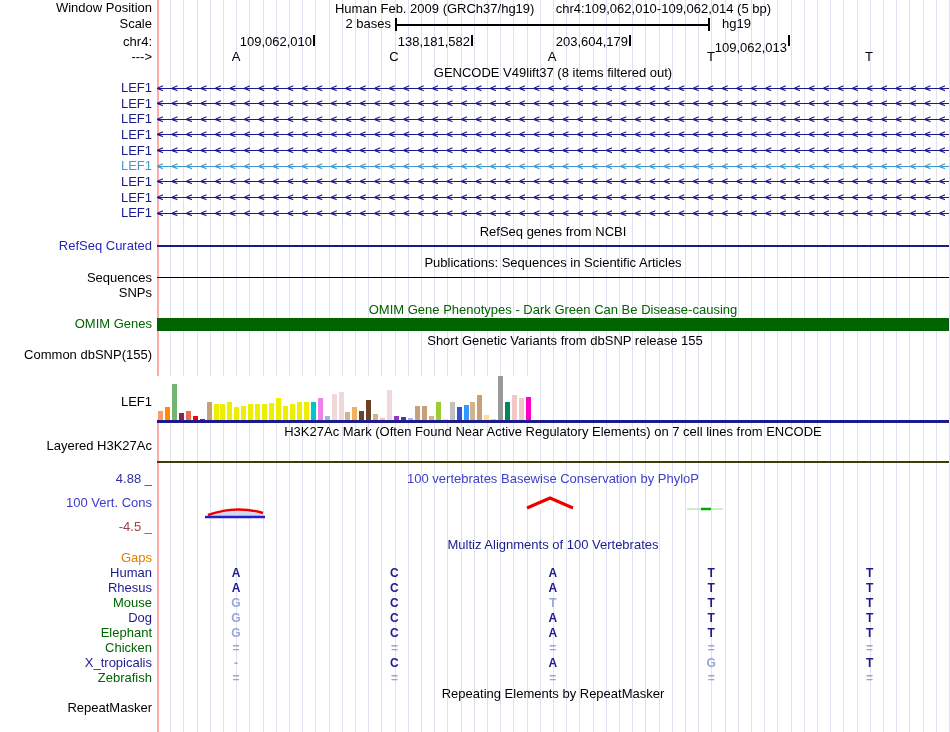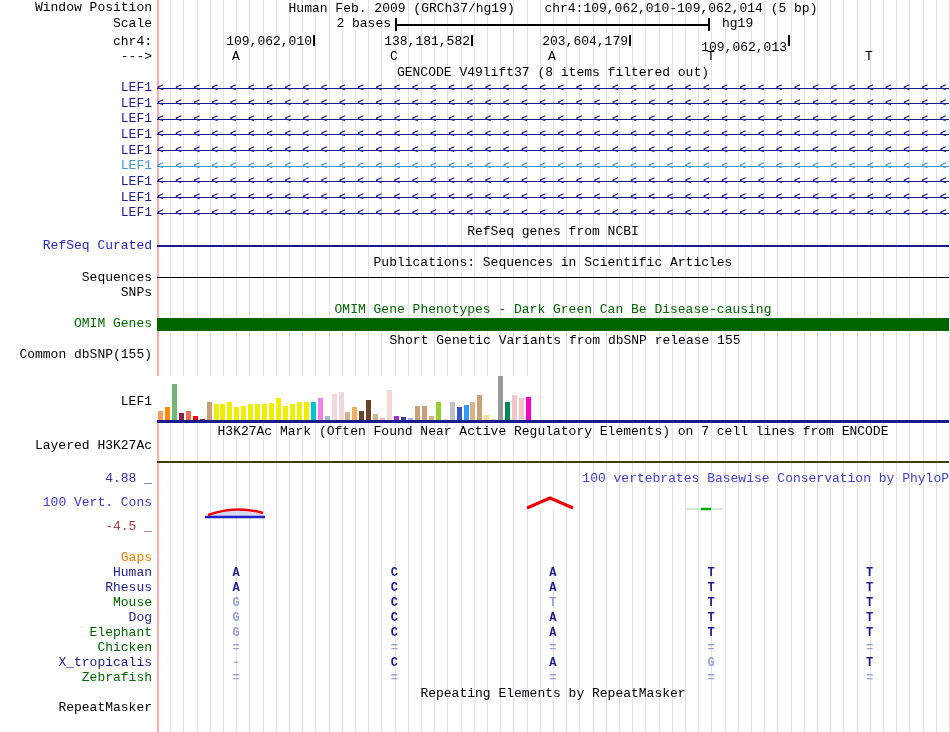--- a/index.html
+++ b/index.html
@@ -1,17 +1,17 @@
 <!DOCTYPE html>
 <html><head>
 <meta charset="utf-8">
 <style>
   html,body{margin:0;padding:0;background:#fff;}
   .screen{position:relative;width:950px;height:732px;background:#fff;
-    font-family:Liberation Mono, monospace;overflow:hidden;}
+    font-family:Liberation Sans, sans-serif;overflow:hidden;}
   .grid-layer{position:absolute;inset:0;z-index:0;}
   .gline{position:absolute;top:0;bottom:0;width:1px;background:#e0e0f0;}
   .pinkline{position:absolute;top:0;bottom:0;left:157px;width:2px;background:#ffaaaa;}
   .lbl{position:absolute;right:798px;white-space:nowrap;font-size:13px;line-height:16px;
     height:16px;text-align:right;z-index:2;color:#000;}
   .ctitle{position:absolute;left:157px;width:792px;text-align:center;font-size:13px;
     line-height:15px;white-space:nowrap;z-index:2;color:#000;}
   .coord{position:absolute;font-size:13px;line-height:16px;white-space:nowrap;
     text-align:right;z-index:2;}
   .tick{position:absolute;width:2px;height:11px;background:#000;z-index:2;}
@@ -217,32 +217,33 @@
       <div class="gtex-bar" style="left: 362.088px; height: 22px; background: rgb(240, 200, 200);"></div>
       <div class="gtex-bar" style="left: 369.032px; height: 23px; background: rgb(255, 0, 204);"></div>
     </div>
   <div class="hline" style="top:420px;height:3px;background:#1b1b8e;"></div>
 
   <div class="ctitle" style="top:424px;">H3K27Ac Mark (Often Found Near Active Regulatory Elements) on 7 cell lines from ENCODE</div>
   <div class="lbl" style="top:438px;">Layered H3K27Ac</div>
   <div class="hline" style="top:461px;height:2px;background:#3d3d00;"></div>
 
   <div class="lbl" style="top:471px;color:#30309c;">4.88 _</div>
-  <div class="ctitle" style="top:471px;color:#4040cc;text-align:right;">100 vertebrates Basewise Conservation by PhyloP</div>
+  <div class="ctitle" style="top:471px;color:#4040cc;">100 vertebrates Basewise Conservation by PhyloP</div>
   <div class="lbl" style="top:495px;color:#3a3acc;">100 Vert. Cons</div>
   <div class="lbl" style="top:519px;color:#a04040;">-4.5 _</div>
   <svg class="wiggle-svg" width="792" height="30" viewBox="0 0 792 30">
     <path d="M53,22 Q79,12 106,21 L106,23 L53,23 Z" fill="#d0d8f4" stroke="none"></path>
     <path d="M51,21 Q79,11 106,19" fill="none" stroke="#ee0000" stroke-width="2.5"></path>
     <line x1="48" y1="23" x2="108" y2="23" stroke="#2222cc" stroke-width="2.5"></line>
     <path d="M370,14 L393,4 L416,14" fill="#ffffff" stroke="#ee0000" stroke-width="3"></path>
     <line x1="530" y1="15" x2="566" y2="15" stroke="#bfe6bf" stroke-width="1.5"></line>
     <line x1="544" y1="15" x2="554" y2="15" stroke="#00aa00" stroke-width="2.5"></line>
   </svg>
 
+  <div class="ctitle" style="top:537px;color:#1b1b8e;">Multiz Alignments of 100 Vertebrates</div>
   <div class="lbl" style="top:550px;color:#e08000;">Gaps</div>
   <div>
       <div class="sp-cell" style="left: 157px; top: 565.5px; color: rgb(27, 27, 142);">A</div>
       <div class="sp-cell" style="left: 315.4px; top: 565.5px; color: rgb(27, 27, 142);">C</div>
       <div class="sp-cell" style="left: 473.8px; top: 565.5px; color: rgb(27, 27, 142);">A</div>
       <div class="sp-cell" style="left: 632.2px; top: 565.5px; color: rgb(27, 27, 142);">T</div>
       <div class="sp-cell" style="left: 790.6px; top: 565.5px; color: rgb(27, 27, 142);">T</div>
       <div class="sp-cell" style="left: 157px; top: 580.55px; color: rgb(27, 27, 142);">A</div>
       <div class="sp-cell" style="left: 315.4px; top: 580.55px; color: rgb(27, 27, 142);">C</div>
       <div class="sp-cell" style="left: 473.8px; top: 580.55px; color: rgb(27, 27, 142);">A</div>

